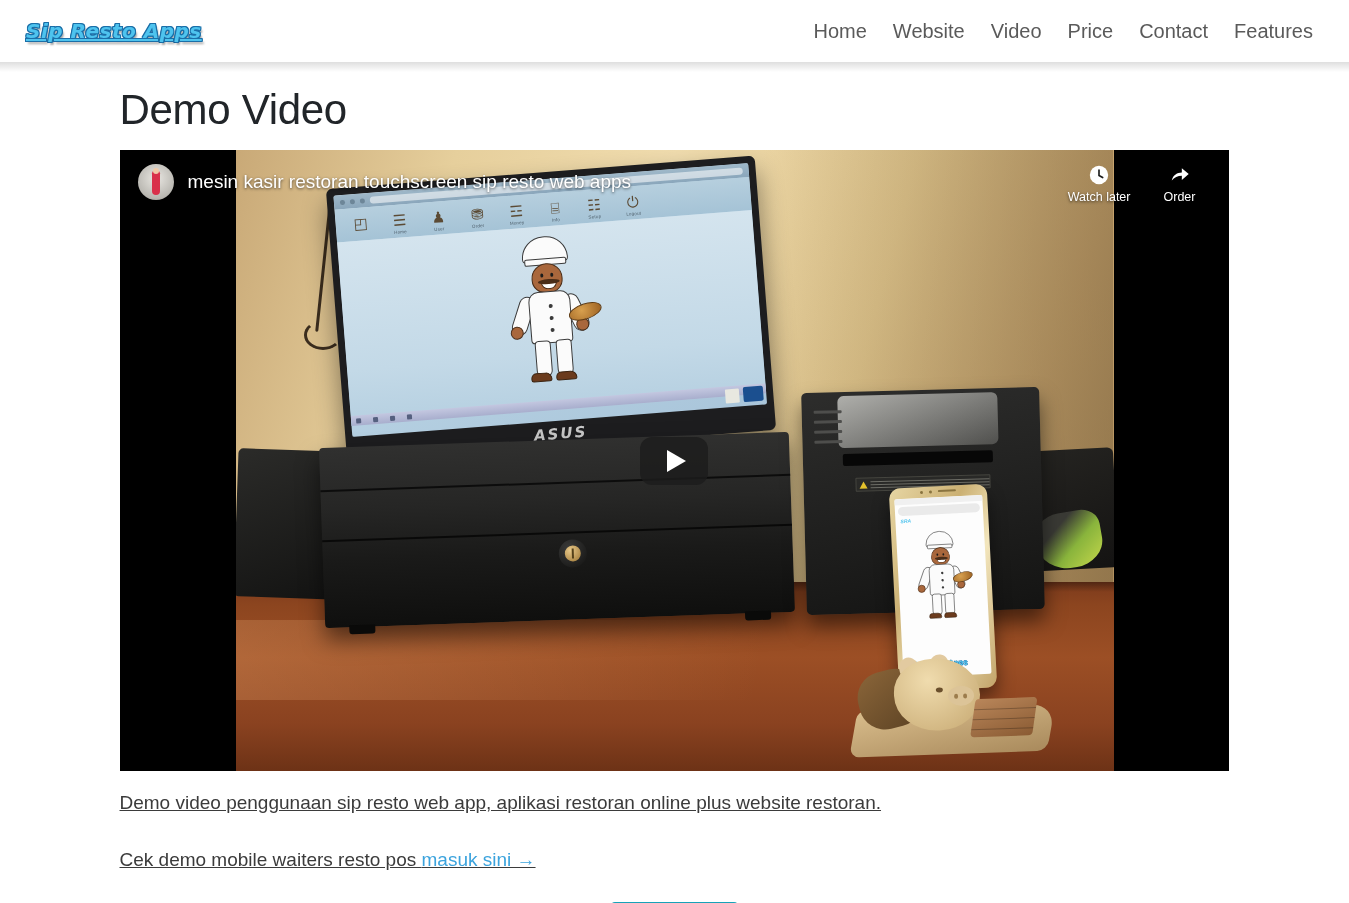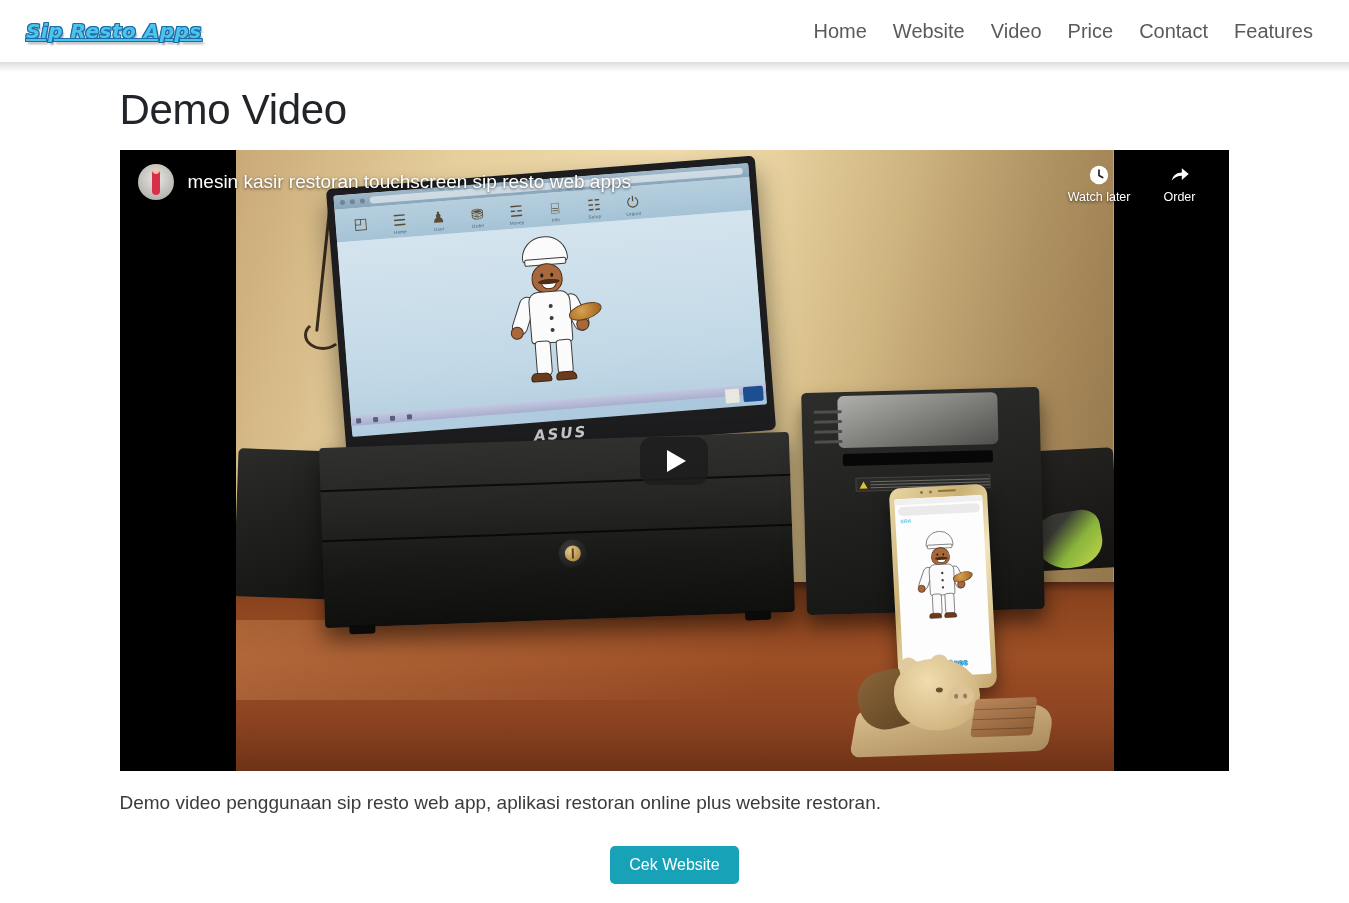--- a/index.html
+++ b/index.html
@@ -499,20 +499,21 @@
     border-left: 19px solid #fff;
     margin-left: 4px;
   }
 
   
   .body-copy {
     font-size: 19px;
     color: #3b3b3b;
     margin: 18px 0 0 0;
     line-height: 1.5;
+    text-decoration: underline;
   }
   .body-copy.second { margin-top: 28px; }
   .inline-link {
     color: #3ba3dd;
     text-decoration: none;
   }
 
   .cta-row {
     display: flex; justify-content: center;
     margin-top: 28px;
@@ -756,19 +757,20 @@
       </div>
 
       <div class="yt-play">
         <span class="tri"></span>
       </div>
 
     </div>
 
     <p class="body-copy">Demo video penggunaan sip resto web app, aplikasi restoran online plus website restoran.</p>
 
+    <p class="body-copy second"><span>Cek demo mobile waiters resto pos </span><a class="inline-link" href="#">masuk sini →</a></p>
 
     <div class="cta-row">
       <button class="cta-button">Cek Website</button>
     </div>
 
   </div>
 </main>
 
 </body></html>

